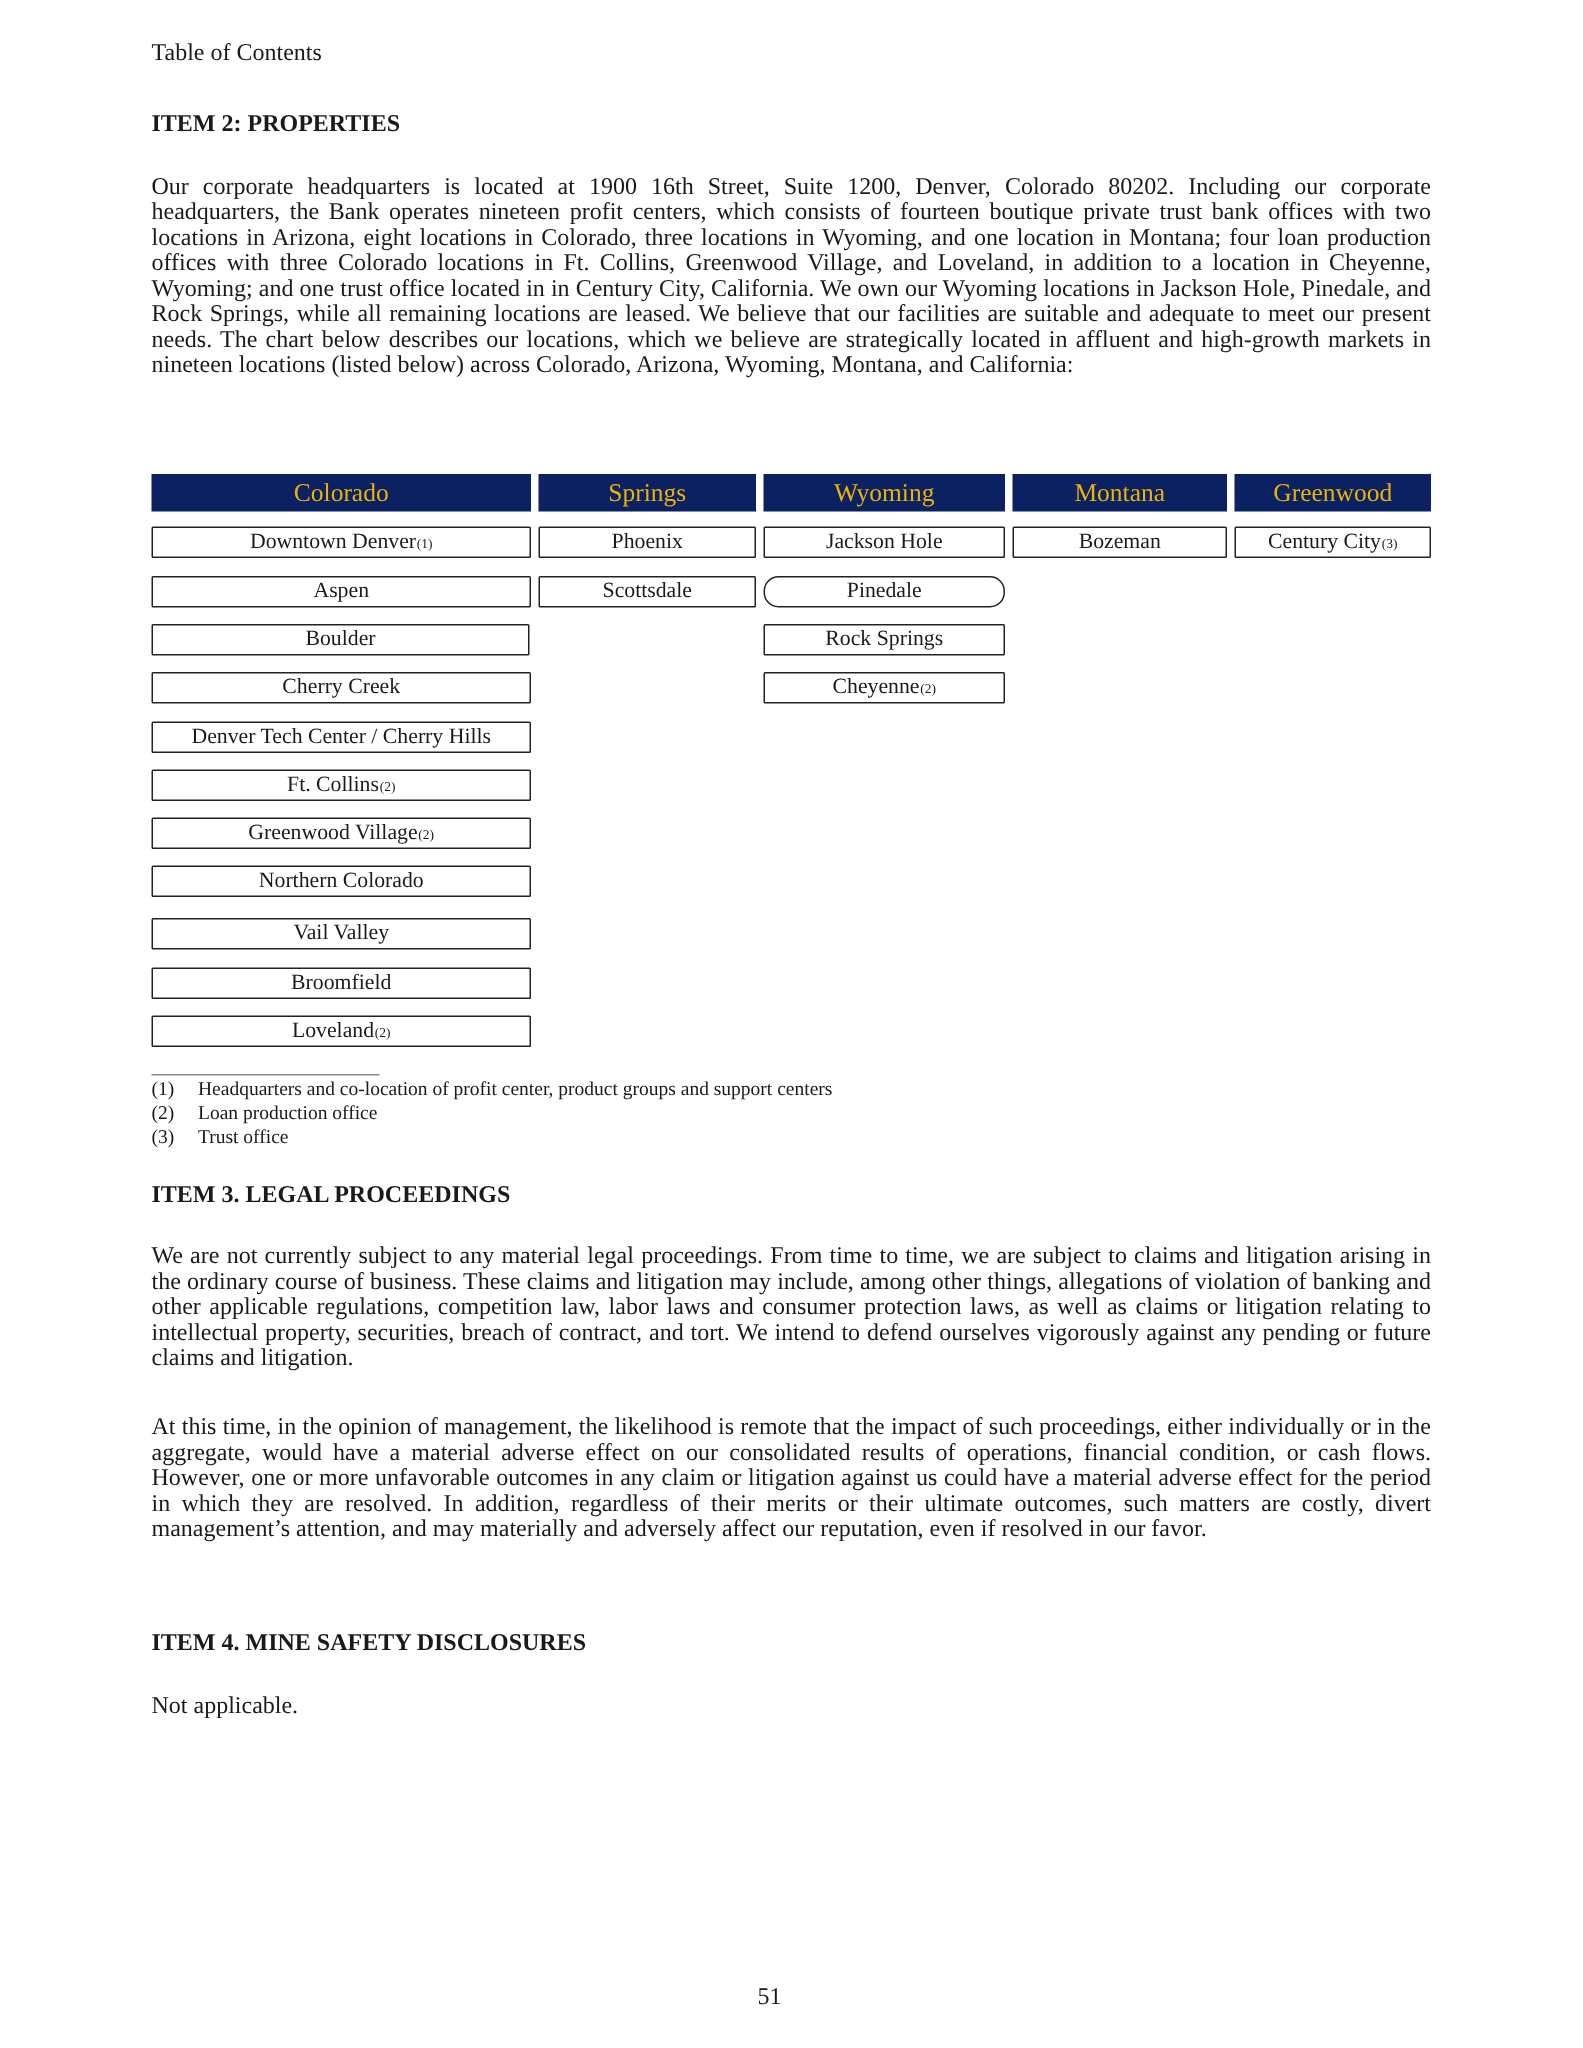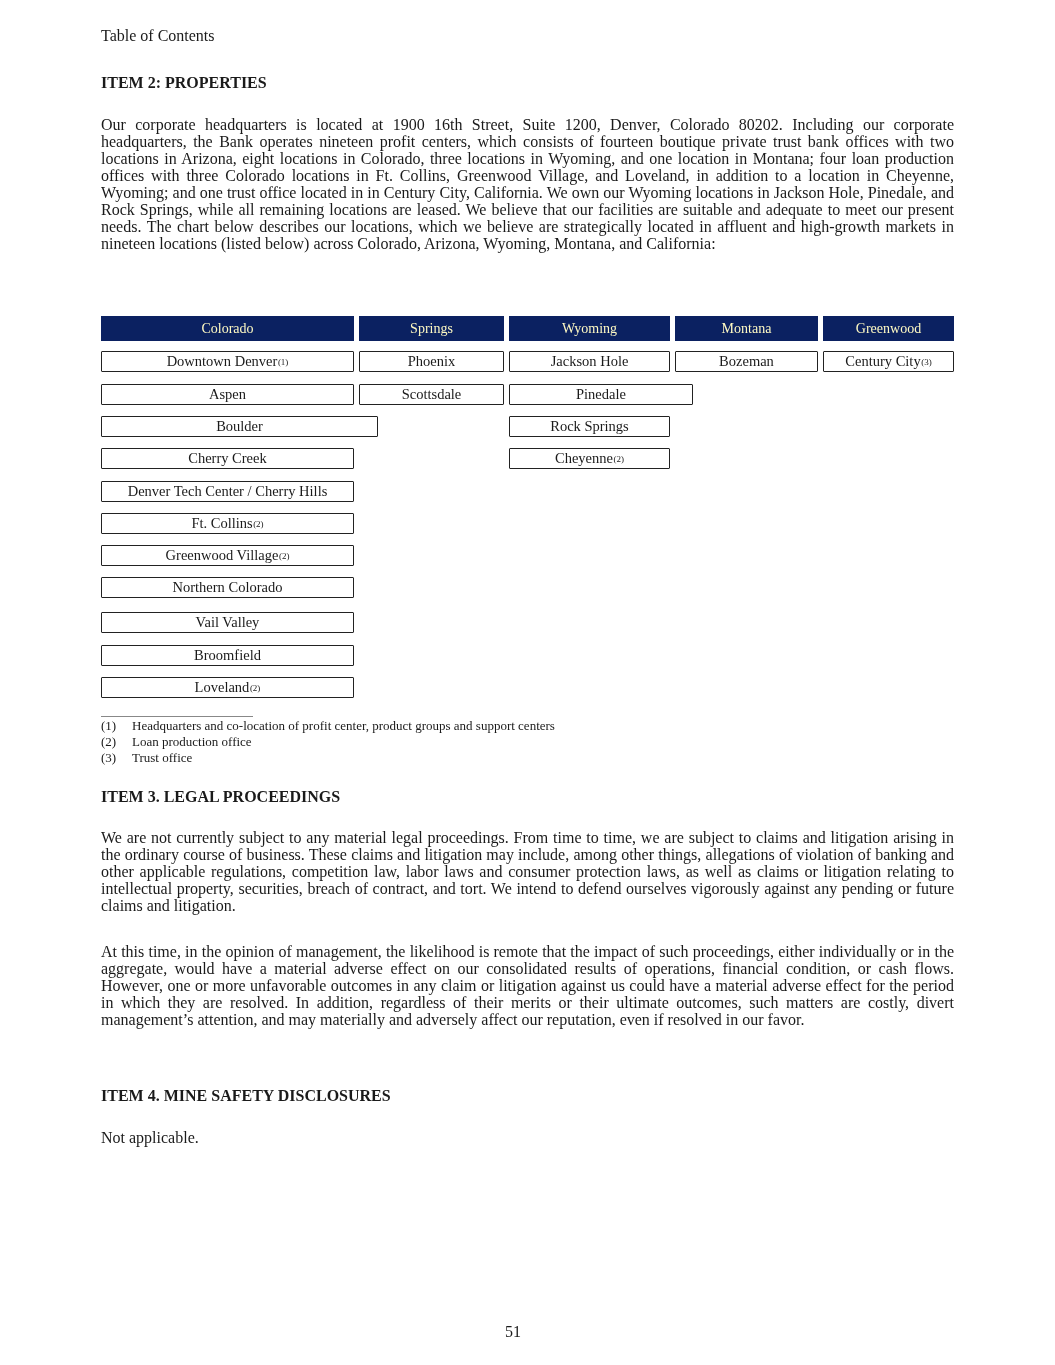--- a/index.html
+++ b/index.html
@@ -2,22 +2,22 @@
 <html><head>
 <meta charset="utf-8">
 <style>
   html, body { margin:0; padding:0; background:#ffffff; }
   body { width:1055px; height:1365px; position:relative; overflow:hidden;
          font-family:"Liberation Serif", serif; color:#1a1a1a; }
   .abs { position:absolute; }
   .toc { left:101px; top:27px; font-size:16px; }
   .h { left:101px; font-size:16px; font-weight:bold; }
   .para { left:101px; width:853px; font-size:16px; line-height:17px; text-align:justify; margin:0; }
-  .hdr { position:absolute; top:316px; height:25px; background:#0b2161; color:#fef9c3;
-         font-size:14px; display:flex; align-items:center; justify-content:center; }
+  .hdr { position:absolute; top:316px; height:25px; background:#0b2161; color:#eab308;
+         font-size:17px; display:flex; align-items:center; justify-content:center; }
   .cell { position:absolute; height:21px; border:1.5px solid #222; box-sizing:border-box;
           font-size:14.5px; display:flex; align-items:center; justify-content:center;
           background:#fff; border-radius:1px; white-space:nowrap; }
   .cell sup { font-size:9px; vertical-align:super; line-height:0; margin-left:0.5px; }
   .rule { left:101px; top:716px; width:152px; height:1px; background:#888; }
   .fn { left:101px; font-size:13px; display:flex; }
   .fn .n { width:31px; }
   .pnum { left:0; width:1026px; top:1323px; text-align:center; font-size:16px; }
 </style>
 </head>
@@ -30,21 +30,21 @@
 
 <div id="locations-chart">
     <div class="hdr" style="left: 101px; width: 253px; background: rgb(11, 33, 97);">Colorado</div>
     <div class="cell" style="left: 101px; width: 253px; top: 351px;">
       <span>Downtown Denver</span>
       <sup>(1)</sup>
     </div>
     <div class="cell" style="left: 101px; width: 253px; top: 384px;">
       <span>Aspen</span>
     </div>
-    <div class="cell" style="left: 101px; width: 277px; top: 416px;">
+    <div class="cell" style="left: 101px; width: 252px; top: 416px;">
       <span>Boulder</span>
     </div>
     <div class="cell" style="left: 101px; width: 253px; top: 448px;">
       <span>Cherry Creek</span>
     </div>
     <div class="cell" style="left: 101px; width: 253px; top: 481px;">
       <span>Denver Tech Center / Cherry Hills</span>
     </div>
     <div class="cell" style="left: 101px; width: 253px; top: 513px;">
       <span>Ft. Collins</span>
@@ -71,21 +71,21 @@
     <div class="cell" style="left: 359px; width: 145px; top: 351px;">
       <span>Phoenix</span>
     </div>
     <div class="cell" style="left: 359px; width: 145px; top: 384px;">
       <span>Scottsdale</span>
     </div>
     <div class="hdr" style="left: 509px; width: 161px; background: rgb(11, 33, 97);">Wyoming</div>
     <div class="cell" style="left: 509px; width: 161px; top: 351px;">
       <span>Jackson Hole</span>
     </div>
-    <div class="cell" style="left: 509px; width: 184px; top: 384px;">
+    <div class="cell" style="left: 509px; width: 161px; top: 384px; border-radius: 10px;">
       <span>Pinedale</span>
     </div>
     <div class="cell" style="left: 509px; width: 161px; top: 416px;">
       <span>Rock Springs</span>
     </div>
     <div class="cell" style="left: 509px; width: 161px; top: 448px;">
       <span>Cheyenne</span>
       <sup>(2)</sup>
     </div>
     <div class="hdr" style="left: 675px; width: 143px; background: rgb(11, 33, 97);">Montana</div>

